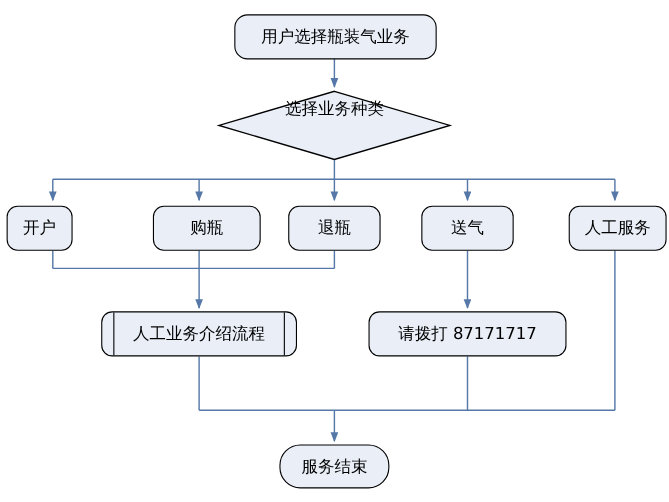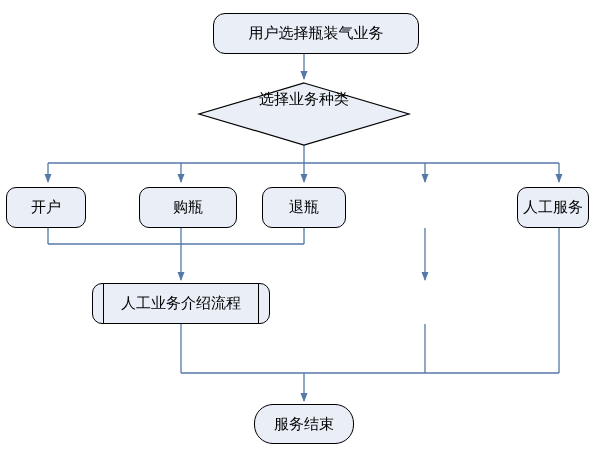--- a/index.html
+++ b/index.html
@@ -108,31 +108,33 @@
 
     <path class="wire" d="M181 324 L181 373"></path>
     <path class="wire" d="M425 324 L425 373"></path>
     <path class="wire" d="M181 373 L559 373"></path>
 
     <path class="wire" d="M304 373 L304 401" marker-end="url(#arw)"></path>
 
     <polygon class="diamond-shape" points="304,83 409,114 304,145 199,114"></polygon>
   </svg>
 
-  <div class="node box terminator-start" style="left:213px; top:13px; width:206px; height:41px;font-family:Liberation Serif, serif;">用户选择瓶装气业务</div>
+  <div class="node box terminator-start" style="left:213px; top:13px; width:184px; height:41px;font-family:Liberation Serif, serif;">用户选择瓶装气业务</div>
 
   <div class="node diamond-label" style="left:199px; top:68px; width:210px; height:62px;">选择业务种类</div>
 
-  <div class="node box" style="left:6px; top:187px; width:80px; height:41px;">开户</div>
+  <div class="node box" style="left:6px; top:187px; width:60px; height:41px;">开户</div>
 
   <div class="node box" style="left:139px; top:187px; width:98px; height:41px;">购瓶</div>
 
   <div class="node box" style="left:262px; top:187px; width:84px; height:41px;">退瓶</div>
 
+  <div class="node box" style="left:383px; top:187px; width:84px; height:41px;">送气</div>
 
-  <div class="node box" style="left:517px; top:187px; width:72px; height:41px;">人工服务</div>
+  <div class="node box" style="left:517px; top:187px; width:89px; height:41px;">人工服务</div>
 
   <div class="node box predef" style="left:92px; top:283px; width:178px; height:41px;">人工业务介绍流程</div>
 
+  <div class="node box" style="left:335px; top:283px; width:180px; height:41px;">请拨打 87171717</div>
 
   <div class="node box terminator-end" style="left:254px; top:404px; width:100px; height:40px;">服务结束</div>
 
 </div>
 
 </body></html>

